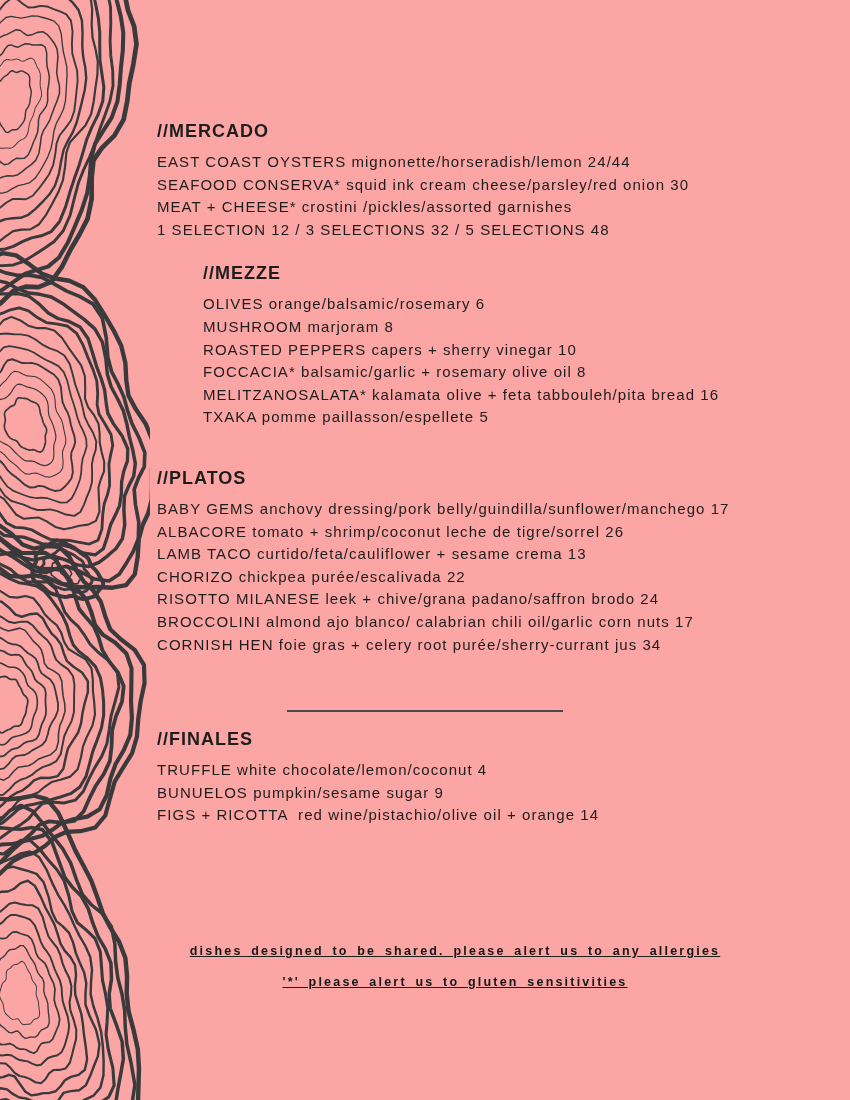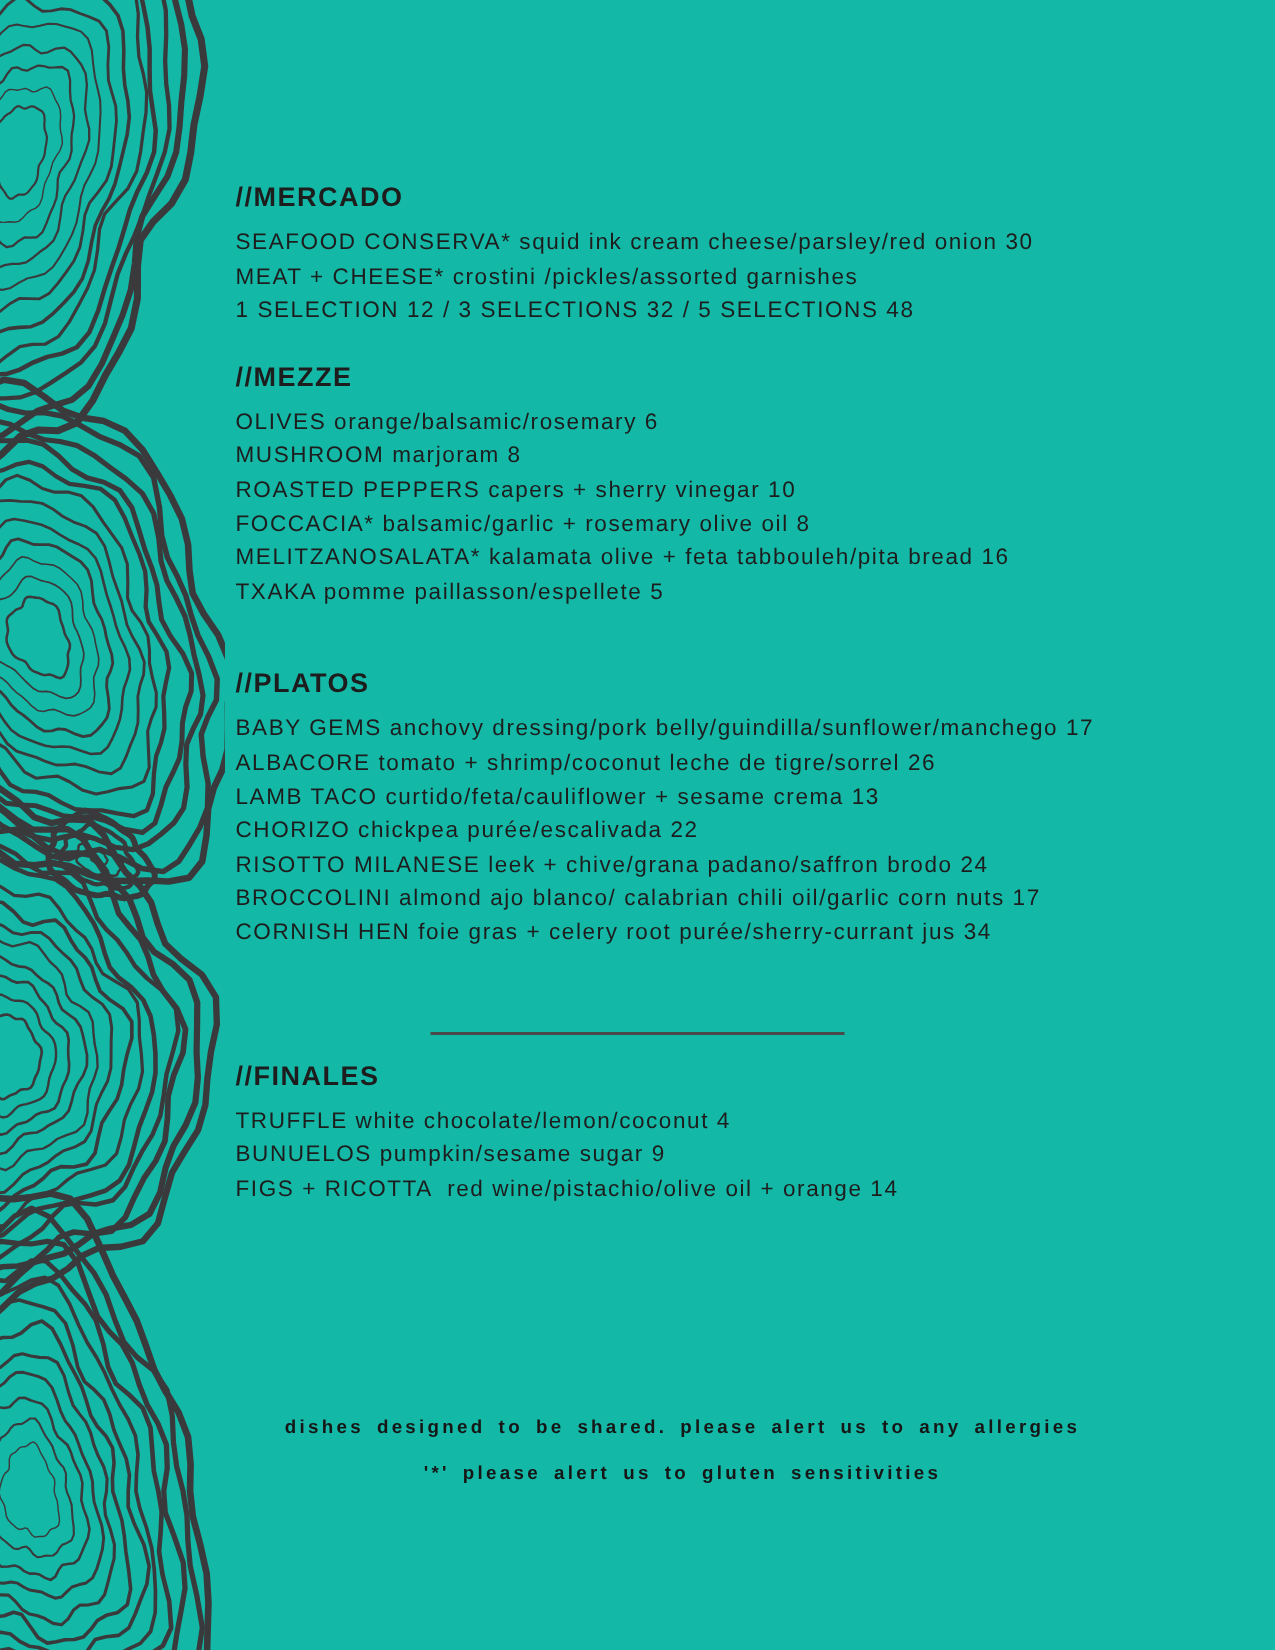--- a/index.html
+++ b/index.html
@@ -4,21 +4,21 @@
 <style>
   html, body {
     margin: 0;
     padding: 0;
     background: #ffffff;
   }
   .page {
     position: relative;
     width: 850px;
     height: 1100px;
-    background: #14b8a6;
+    background: #fca5a5;
     overflow: hidden;
     font-family: "Liberation Sans", sans-serif;
     color: #1d1d1d;
   }
   .oyster-art {
     position: absolute;
     left: 0;
     top: 0;
     width: 150px;
     height: 1100px;
@@ -40,34 +40,35 @@
   }
   .menu-section .item {
     margin: 0;
     font-size: 15px;
     font-weight: 400;
     letter-spacing: 1.05px;
     line-height: 22.6px;
     white-space: pre-wrap;
     color: #1d1d1d;
   }
-  .section-1 { margin-top: 21px; }
+  .section-1 { margin-top: 21px; margin-left: 46px; }
   .section-2 { margin-top: 38px; }
   .divider {
     width: 276px;
     height: 2px;
     background: #4a4a4a;
     margin: 54px 0 16px 130px;
   }
   .footer {
     position: absolute;
     left: 60px;
     right: 0;
     top: 944px;
     text-align: center;
+    text-decoration: underline;
   }
   .footer p {
     margin: 0 0 17px 0;
     font-size: 12.5px;
     font-weight: 700;
     letter-spacing: 2.2px;
     word-spacing: 3px;
     color: #161616;
   }
 </style>
@@ -138,20 +139,21 @@
         <path d="M83.8 0.0L84.4 13.8L84.2 27.9L81.2 41.1L77.9 53.8L77.5 69.0L78.8 87.8L77.0 105.3L69.6 115.9L59.3 120.4L49.9 124.5L42.0 131.0L33.8 135.9L24.8 136.4L16.3 136.4L8.4 141.4L0.0 148.8L-8.9 149.8L-16.8 140.7L-23.3 128.2L-30.0 120.7L-38.0 118.5L-46.3 115.5L-53.6 108.9L-61.1 101.9L-70.6 96.5L-80.3 89.5L-86.0 76.6L-86.0 59.4L-84.4 42.7L-85.8 28.4L-89.8 14.7L-92.0 0.0L-90.6 -14.9L-88.2 -29.2L-87.0 -44.0L-84.5 -58.3L-77.5 -69.1L-67.3 -75.0L-58.9 -80.5L-54.7 -91.2L-52.2 -106.0L-47.7 -119.0L-40.9 -127.4L-33.5 -134.7L-26.2 -143.9L-18.0 -150.9L-8.9 -150.2L-0.0 -144.1L8.4 -141.7L17.5 -146.6L27.7 -152.2L37.3 -150.0L44.9 -139.9L51.3 -128.0L57.9 -117.5L63.2 -105.3L65.3 -89.3L65.8 -73.3L69.0 -61.5L76.4 -52.7L83.8 -42.4L86.6 -28.7L85.2 -14.0L83.8 -0.0Z" fill="none" stroke="#3a3a3c" stroke-width="3.08" stroke-linejoin="round"></path>
         <path d="M92.9 0.0L88.0 14.5L86.5 28.7L89.6 45.3L92.5 63.8L90.7 80.8L85.5 95.2L80.1 109.6L74.9 124.8L67.1 136.3L56.1 140.0L44.9 140.0L35.9 144.6L28.2 155.2L19.5 163.5L9.6 162.9L0.0 156.6L-9.0 152.2L-17.9 150.3L-26.4 145.1L-33.4 134.6L-40.1 125.2L-49.2 122.7L-61.0 123.8L-71.9 119.8L-78.7 107.7L-83.0 92.4L-88.2 78.5L-94.3 65.1L-97.8 49.4L-97.5 32.3L-97.2 16.0L-100.3 0.0L-104.2 -17.1L-103.0 -34.1L-95.3 -48.2L-86.0 -59.4L-79.6 -70.9L-75.2 -83.7L-69.2 -94.7L-61.7 -102.8L-55.4 -112.6L-51.2 -127.7L-46.2 -144.0L-38.0 -152.9L-27.8 -152.9L-18.2 -152.3L-9.3 -157.5L-0.0 -165.4L9.9 -168.2L19.7 -165.4L29.7 -163.0L40.5 -162.9L50.9 -158.8L58.1 -145.0L61.6 -125.0L64.7 -107.9L70.6 -96.6L77.6 -86.5L82.2 -73.2L84.2 -58.1L87.1 -44.0L92.0 -30.5L95.1 -15.6L92.9 -0.0Z" fill="none" stroke="#3a3a3c" stroke-width="3.50" stroke-linejoin="round"></path>
         <path d="M99.3 0.0L100.6 16.5L100.4 33.3L98.1 49.6L96.7 66.7L97.6 87.0L97.5 108.6L91.8 125.5L80.7 134.5L68.6 139.3L58.6 146.2L49.7 155.1L40.1 161.2L29.8 163.6L19.9 167.2L10.3 174.2L0.0 179.1L-10.3 174.1L-19.2 161.0L-27.2 149.4L-36.1 145.4L-46.6 145.2L-56.8 141.8L-66.2 134.5L-76.1 126.8L-87.1 119.1L-96.1 107.1L-99.8 88.9L-99.2 68.5L-99.8 50.4L-104.2 34.6L-109.6 18.0L-111.3 0.0L-109.0 -17.9L-106.1 -35.2L-103.4 -52.3L-97.9 -67.6L-88.1 -78.5L-77.6 -86.4L-71.0 -97.1L-68.2 -113.7L-65.0 -132.0L-58.4 -145.7L-49.5 -154.5L-40.5 -163.0L-31.3 -172.2L-21.1 -177.1L-10.3 -175.1L-0.0 -171.9L10.4 -175.2L21.9 -183.3L33.9 -186.5L44.5 -178.9L52.7 -164.4L60.2 -150.0L67.4 -136.8L72.8 -121.4L75.7 -103.6L79.0 -87.9L85.9 -76.5L95.3 -65.8L101.8 -51.5L102.3 -33.9L100.0 -16.4L99.3 -0.0Z" fill="none" stroke="#3a3a3c" stroke-width="3.50" stroke-linejoin="round"></path>
         <path d="M108.7 0.0L105.3 17.3L104.1 34.5L105.7 53.5L106.6 73.6L104.4 93.0L100.5 111.9L96.4 131.8L90.7 151.1L81.0 164.5L68.0 169.7L54.9 171.1L43.5 175.2L33.2 182.4L22.3 187.1L11.0 186.1L0.0 182.8L-10.7 180.9L-21.3 178.2L-30.9 169.9L-39.1 157.2L-47.1 146.9L-57.3 143.0L-69.7 141.6L-81.6 136.1L-91.2 124.8L-99.6 110.9L-107.9 96.2L-114.8 79.3L-117.6 59.4L-116.8 38.7L-116.7 19.2L-119.3 0.0L-121.6 -20.0L-119.5 -39.6L-112.4 -56.8L-104.1 -71.8L-96.7 -86.1L-89.1 -99.2L-79.9 -109.3L-70.6 -117.6L-63.6 -129.2L-58.6 -146.3L-52.6 -164.1L-43.7 -175.8L-33.0 -181.2L-22.2 -185.6L-11.4 -192.1L-0.0 -197.2L11.7 -197.3L23.2 -194.5L35.3 -193.8L48.2 -193.9L60.4 -188.3L69.3 -173.0L74.9 -152.1L79.6 -132.6L85.0 -116.3L90.0 -100.3L93.1 -83.0L95.8 -66.2L100.6 -50.9L106.8 -35.4L110.2 -18.1L108.7 -0.0Z" fill="none" stroke="#3a3a3c" stroke-width="4.42" stroke-linejoin="round"></path>
       </g>
     </svg>
 
   <main id="menu-sections" class="content">
       <section class="menu-section section-0">
         <h2>//MERCADO</h2>
+        <p class="item">EAST COAST OYSTERS mignonette/horseradish/lemon 24/44</p>
         <p class="item">SEAFOOD CONSERVA* squid ink cream cheese/parsley/red onion 30</p>
         <p class="item">MEAT + CHEESE* crostini /pickles/assorted garnishes</p>
         <p class="item">1 SELECTION 12 / 3 SELECTIONS 32 / 5 SELECTIONS 48</p>
       </section>
       <section class="menu-section section-1">
         <h2>//MEZZE</h2>
         <p class="item">OLIVES orange/balsamic/rosemary 6</p>
         <p class="item">MUSHROOM marjoram 8</p>
         <p class="item">ROASTED PEPPERS capers + sherry vinegar 10</p>
         <p class="item">FOCCACIA* balsamic/garlic + rosemary olive oil 8</p>

